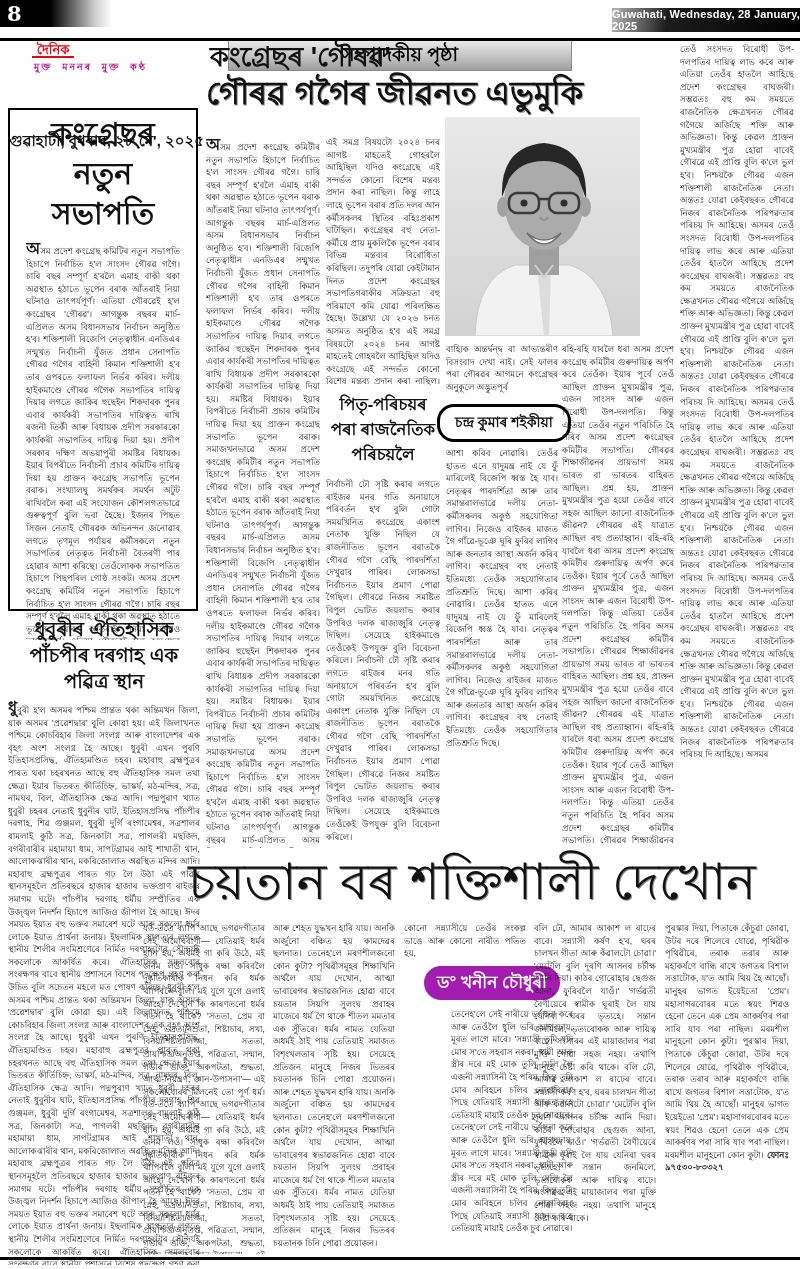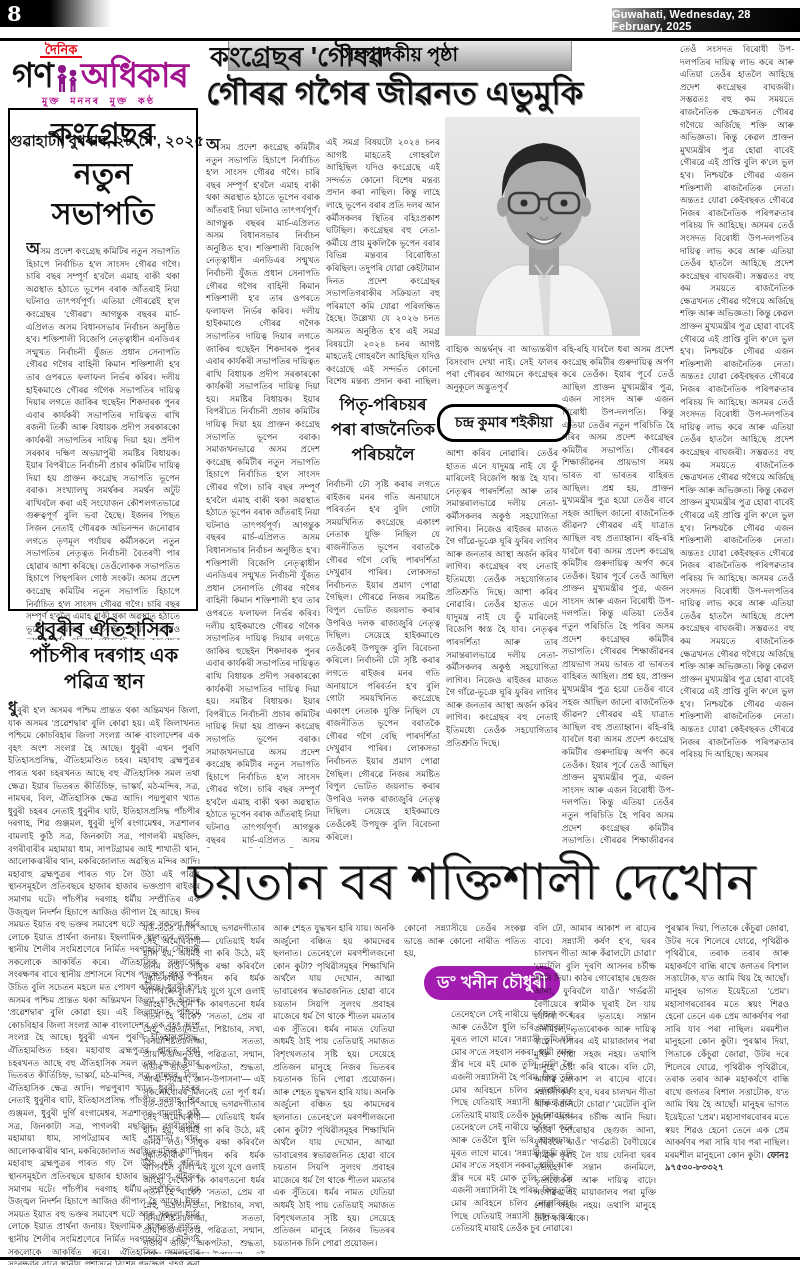--- a/index.html
+++ b/index.html
@@ -15,21 +15,21 @@
     background:linear-gradient(to bottom,#e9e9e9 0%,#c2c2c2 55%,#9d9d9d 100%);
     border:1px solid #8a8a8a;display:flex;align-items:center;justify-content:center;margin-top:32px;}
   .section-title{font-size:19px;font-weight:bold;color:#000;}
   .dateline-bar{left:612px;top:8px;width:188px;height:24px;
     background:linear-gradient(100deg,#b5b5b5 0%,#1c1c1c 30%,#000 100%);
     display:flex;align-items:center;justify-content:center;}
   .dateline-en{color:#fff;font-size:11px;font-weight:bold;letter-spacing:.2px;}
   .top-rule{left:0;top:38px;width:800px;height:3px;background:#000;}
   .bottom-rule{left:0;top:1257px;width:800px;height:3px;background:#000;}
   
-  .masthead{left:12px;top:43px;width:196px;height:64px;}
+  .masthead{left:4px;top:43px;width:196px;height:64px;}
   .mh-daily{color:#e30613;font-size:13px;font-weight:bold;display:block;line-height:13px;
     margin-left:28px;border-bottom:2px solid #e30613;width:42px;text-align:center;}
   .mh-name{display:flex;align-items:flex-end;line-height:34px;}
   .mh-n1{font-size:34px;font-weight:bold;color:#111;letter-spacing:-1px;}
   .mh-n2{font-size:34px;font-weight:bold;color:#a2138e;letter-spacing:-1px;}
   .mh-logo{width:26px;height:30px;margin:0 1px -2px 1px;}
   .mh-tag{display:block;color:#b5108f;font-size:9.5px;font-weight:bold;
     letter-spacing:2px;word-spacing:5px;margin:2px 0 0 30px;white-space:nowrap;}
   .mh-date{left:8px;top:95px;width:196px;text-align:right;font-size:15px;font-weight:bold;margin-top:34px;}
   
@@ -78,36 +78,26 @@
 </head>
 <body>
 
 <div class="abs pageno-bar">
   <span class="pageno">8</span>
 </div>
 <div class="abs section-bar">
   <span class="section-title">সম্পাদকীয় পৃষ্ঠা</span>
 </div>
 <div class="abs dateline-bar">
-  <span class="dateline-en">Guwahati, Wednesday, 28 February, 2025</span>
+  <span class="dateline-en">Guwahati, Wednesday, 28 January, 2025</span>
 </div>
 <div class="abs top-rule"></div>
 
 <div class="abs masthead">
   <span class="mh-daily">দৈনিক</span>
-  <div class="mh-name">
-    <span class="mh-n1">গণ</span>
-    <svg class="mh-logo" viewBox="0 0 26 30">
-      <circle cx="8" cy="5" r="4" fill="#8a1688"></circle>
-      <path d="M8,9 L3,13 L5,15 L8,12 L11,15 L13,13 Z M5,13 L5,28 L7.5,28 L7.5,20 L8.5,20 L8.5,28 L11,28 L11,13 Z" fill="#8a1688"></path>
-      <circle cx="19" cy="9" r="3.3" fill="#8a1688"></circle>
-      <path d="M19,12 L15,16 L16.6,17.6 L19,15 L21.4,17.6 L23,16 Z M16.5,16 L16.5,28 L18.6,28 L18.6,22 L19.4,22 L19.4,28 L21.5,28 L21.5,16 Z" fill="#8a1688"></path>
-    </svg>
-    <span class="mh-n2">অধিকাৰ</span>
-  </div>
   <span class="mh-tag">মুক্ত মননৰ মুক্ত কণ্ঠ</span>
 </div>
 <div class="abs mh-date">গুৱাহাটী, বুধবাৰ, ২৮ মে', ২০২৫</div>
 
 <div class="abs art1-box">
   <div class="art1-headline">কংগ্ৰেছৰ নতুন সভাপতি</div>
   <div class="body-txt art1-body dropcap">অসম প্ৰদেশ কংগ্ৰেছ কমিটিৰ নতুন সভাপতি হিচাপে নিৰ্বাচিত হ'ল সাংসদ গৌৰৱ গগৈ। চাৰি বছৰ সম্পূৰ্ণ হ'বলৈ এমাহ বাকী থকা অৱস্থাত হঠাতে ভূপেন বৰাক আঁতৰাই নিয়া ঘটনাও তাৎপৰ্যপূৰ্ণ। এতিয়া গৌৰৱেই হ'ল কংগ্ৰেছৰ 'গৌৰৱ'। আগন্তুক বছৰৰ মাৰ্চ-এপ্ৰিলত অসম বিধানসভাৰ নিৰ্বাচন অনুষ্ঠিত হ'ব। শক্তিশালী বিজেপি নেতৃত্বাধীন এনডিএৰ সন্মুখত নিৰ্বাচনী যুঁজত প্ৰধান সেনাপতি গৌৰৱ গগৈৰ বাহিনী কিমান শক্তিশালী হ'ব তাৰ ওপৰতে ফলাফল নিৰ্ভৰ কৰিব। দলীয় হাইকমাণ্ডে গৌৰৱ গগৈক সভাপতিৰ দায়িত্ব দিয়াৰ লগতে জাকিৰ হুছেইন শিকদাৰক পুনৰ এবাৰ কাৰ্যকৰী সভাপতিৰ দায়িত্বত ৰাখি ৰজনী তিৰ্কী আৰু বিধায়ক প্ৰদীপ সৰকাৰকো কাৰ্যকৰী সভাপতিৰ দায়িত্ব দিয়া হয়। প্ৰদীপ সৰকাৰ দক্ষিণ অভয়াপুৰী সমষ্টিৰ বিধায়ক। ইয়াৰ বিপৰীতে নিৰ্বাচনী প্ৰচাৰ কমিটিৰ দায়িত্ব দিয়া হয় প্ৰাক্তন কংগ্ৰেছ সভাপতি ভূপেন বৰাক। সংখ্যালঘু সমৰ্থকৰ সমৰ্থন অটুট ৰাখিবলৈ কৰা এই সংযোজন কৌশলগতভাৱে গুৰুত্বপূৰ্ণ বুলি ভবা হৈছে। ইজনৰ পিছত সিজন নেতাই গৌৰৱক অভিনন্দন জনোৱাৰ লগতে তৃণমূল পৰ্যায়ৰ কৰ্মীসকলে নতুন সভাপতিৰ নেতৃত্বত নিৰ্বাচনী বৈতৰণী পাৰ হোৱাৰ আশা কৰিছে। তেওঁলোকক সভাপতিত হিচাপে পিছপৰিল গোষ্ঠ সংকট। অসম প্ৰদেশ কংগ্ৰেছ কমিটিৰ নতুন সভাপতি হিচাপে নিৰ্বাচিত হ'ল সাংসদ গৌৰৱ গগৈ। চাৰি বছৰ সম্পূৰ্ণ হ'বলৈ এমাহ বাকী থকা অৱস্থাত হঠাতে ভূপেন বৰাক আঁতৰাই নিয়া ঘটনাও তাৎপৰ্যপূৰ্ণ। এতিয়া গৌৰৱেই হ'ল কংগ্ৰেছৰ 'গৌৰৱ'। আগন্তুক বছৰৰ মাৰ্চ-এপ্ৰিলত অসম বিধানসভাৰ নিৰ্বাচন অনুষ্ঠিত হ'ব। শক্তিশালী বিজেপি নেতৃত্বাধীন এনডিএৰ সন্মুখত নিৰ্বাচনী যুঁজত প্ৰধান সেনাপতি গৌৰৱ গগৈৰ বাহিনী কিমান শক্তিশালী হ'ব তাৰ ওপৰতে ফলাফল নিৰ্ভৰ কৰিব। দলীয় হাইকমাণ্ডে গৌৰৱ গগৈক সভাপতিৰ দায়িত্ব দিয়াৰ লগতে জাকিৰ হুছেইন শিকদাৰক পুনৰ এবাৰ কাৰ্যকৰী সভাপতিৰ দায়িত্বত ৰাখি ৰজনী তিৰ্কী আৰু বিধায়ক প্ৰদীপ সৰকাৰকো কাৰ্যকৰী সভাপতিৰ দায়িত্ব দিয়া হয়। প্ৰদীপ সৰকাৰ দক্ষিণ অভয়াপুৰী সমষ্টিৰ বিধায়ক। ইয়াৰ বিপৰীতে নিৰ্বাচনী প্ৰচাৰ কমিটিৰ দায়িত্ব দিয়া হয় প্ৰাক্তন কংগ্ৰেছ সভাপতি ভূপেন বৰাক। সংখ্যালঘু সমৰ্থকৰ সমৰ্থন অটুট ৰাখিবলৈ কৰা এই সংযোজন কৌশলগতভাৱে গুৰুত্বপূৰ্ণ বুলি ভবা হৈছে। ইজনৰ পিছত সিজন নেতাই গৌৰৱক অভিনন্দন জনোৱাৰ লগতে তৃণমূল পৰ্যায়ৰ কৰ্মীসকলে নতুন সভাপতিৰ নেতৃত্বত নিৰ্বাচনী বৈতৰণী পাৰ হোৱাৰ আশা কৰিছে। তেওঁলোকক সভাপতিত হিচাপে পিছপৰিল গোষ্ঠ সংকট।</div>
 </div>
 <div class="abs art2">
   <div class="art2-headline">ধুবুৰীৰ ঐতিহাসিক পাঁচপীৰ দৰগাহ এক পৱিত্ৰ স্থান</div>

